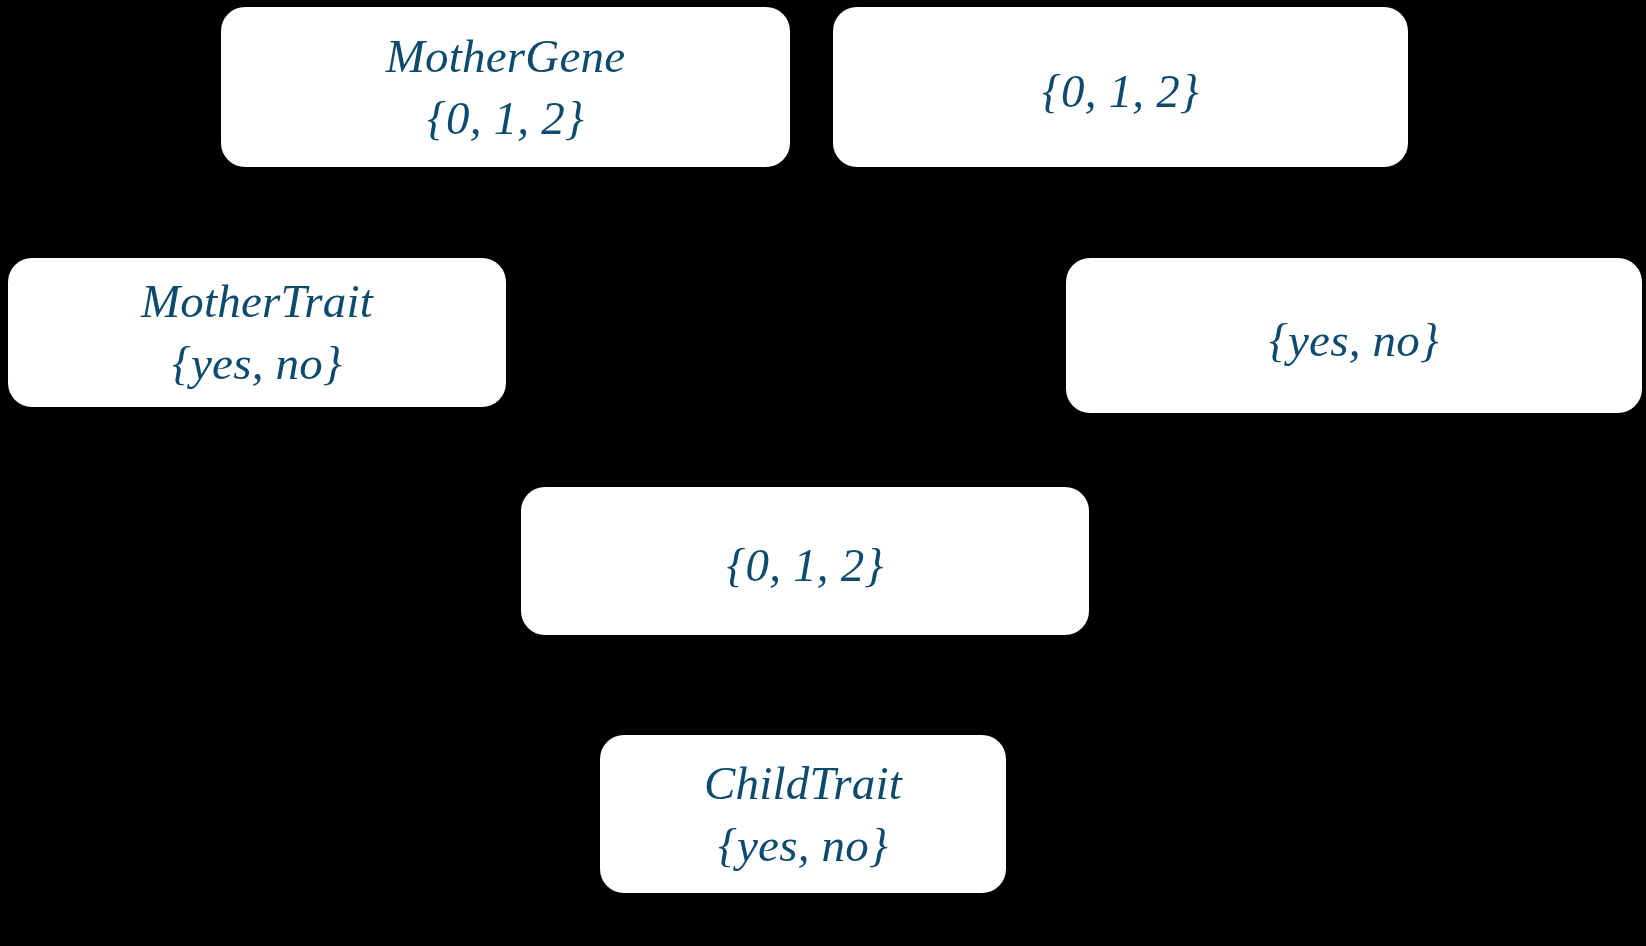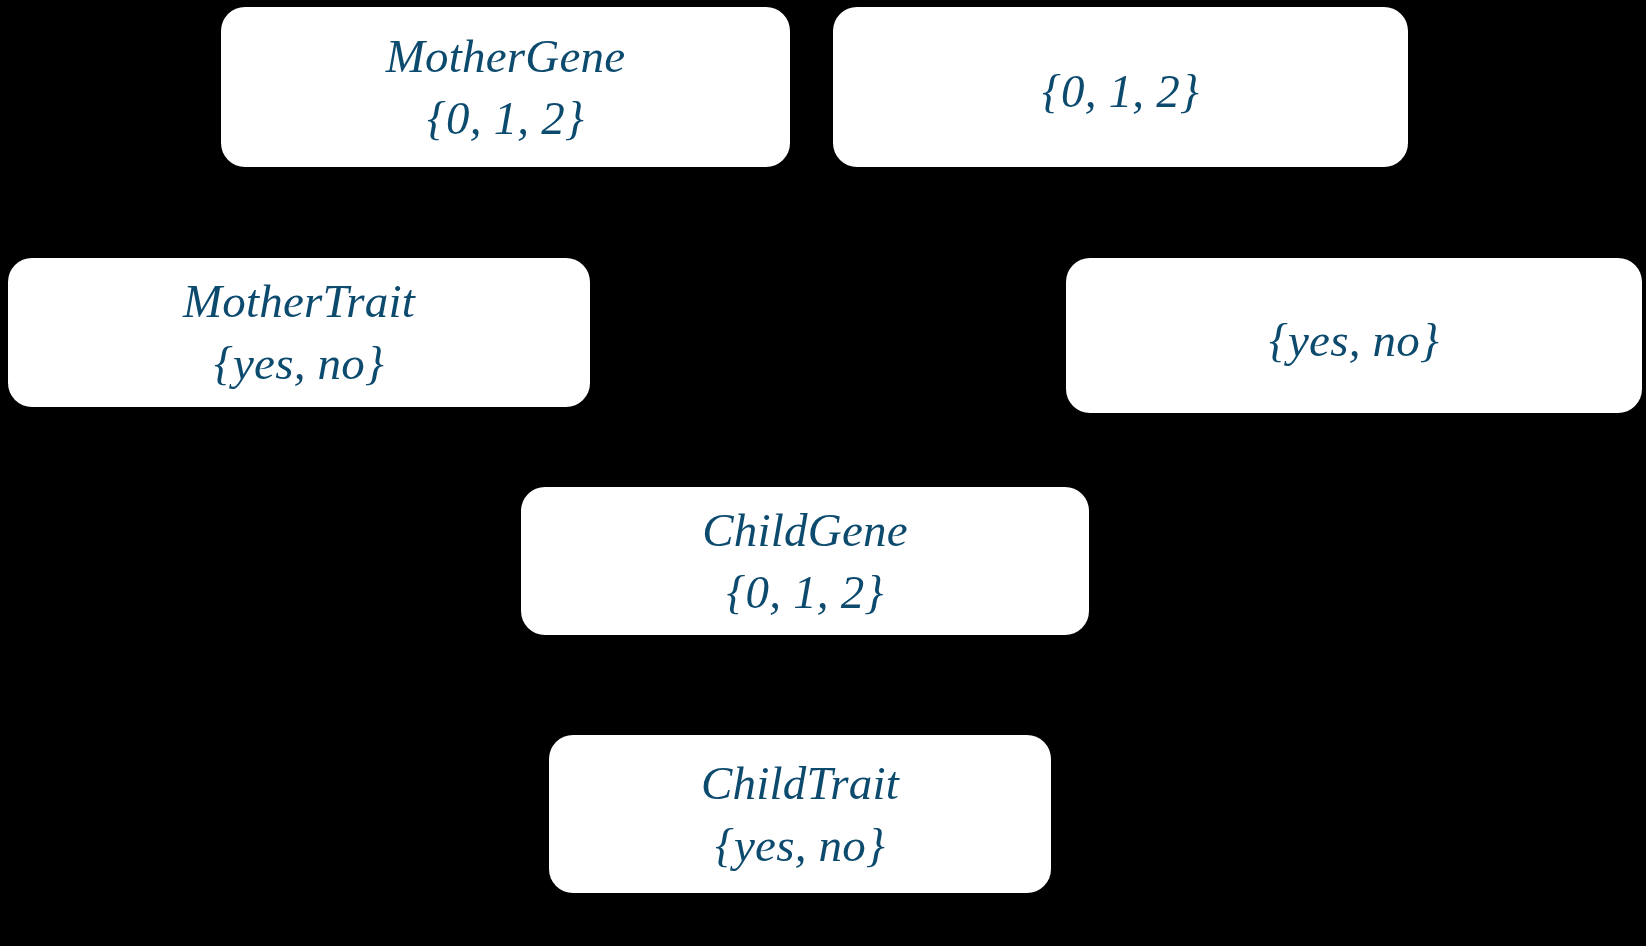--- a/index.html
+++ b/index.html
@@ -41,24 +41,24 @@
     font-size: 47px;
     font-style: italic;
     letter-spacing: 0.2px;
     white-space: nowrap;
     margin-top: 9px;
   }
 
   
   #node-mother-gene  { left: 221px;  top: 7px;   width: 569px; height: 160px; }
   #node-father-gene  { left: 833px;  top: 7px;   width: 575px; height: 160px; }
-  #node-mother-trait { left: 8px;    top: 258px; width: 582px; height: 149px; }
+  #node-mother-trait { left: 8px;    top: 258px; width: 498px; height: 149px; }
   #node-father-trait { left: 1066px; top: 258px; width: 576px; height: 155px; }
   #node-child-gene   { left: 521px;  top: 487px; width: 568px; height: 148px; }
-  #node-child-trait  { left: 549px;  top: 735px; width: 502px; height: 158px; }
+  #node-child-trait  { left: 600px;  top: 735px; width: 406px; height: 158px; }
 </style>
 </head>
 <body>
 
 <div id="canvas">
 
   <div class="node" id="node-mother-gene">
     <span class="title">MotherGene</span>
     <span class="domain">{0, 1, 2}</span>
   </div>
@@ -70,21 +70,20 @@
   <div class="node" id="node-mother-trait">
     <span class="title">MotherTrait</span>
     <span class="domain">{yes, no}</span>
   </div>
 
   <div class="node" id="node-father-trait">
     <span class="domain">{yes, no}</span>
   </div>
 
   <div class="node" id="node-child-gene">
-    <span class="title">ChildGene</span>
     <span class="domain">{0, 1, 2}</span>
   </div>
 
   <div class="node" id="node-child-trait">
     <span class="title">ChildTrait</span>
     <span class="domain">{yes, no}</span>
   </div>
 
 </div>
 

